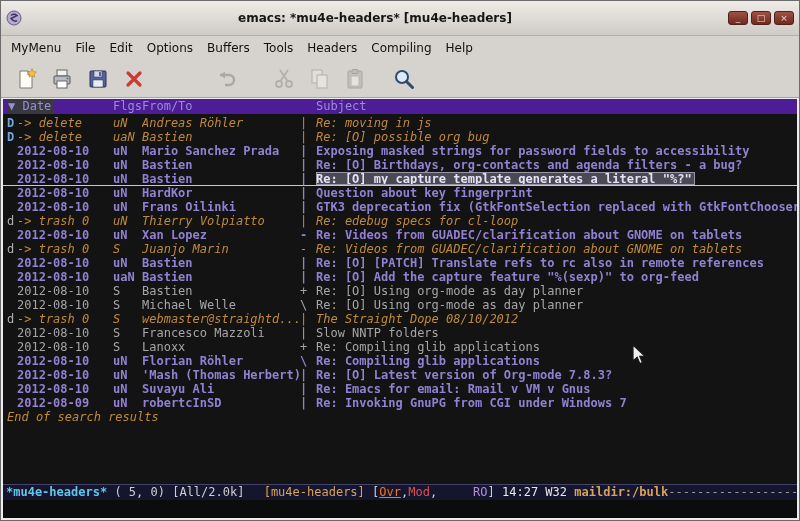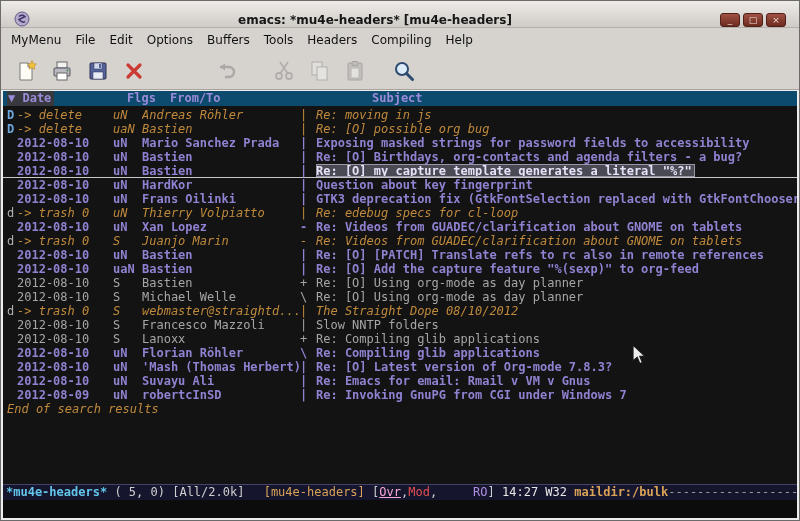--- a/index.html
+++ b/index.html
@@ -2,22 +2,22 @@
 <html><head>
 <meta charset="utf-8">
 <style>
   * { margin:0; padding:0; box-sizing:border-box; }
   html,body { width:800px; height:521px; overflow:hidden; background:#3a3a3a;
               font-family:"DejaVu Sans", sans-serif; }
   .window { position:absolute; inset:0; border:1px solid #6b6b6b;
             display:flex; flex-direction:column; background:#d6d2ce; }
 
   
-  .titlebar { height:27px; background:linear-gradient(#eeebe8,#cfccc7);
-              border-bottom:1px solid #b3afaa; display:flex; align-items:flex-end; padding:0 13px; }
+  .titlebar { height:35px; background:linear-gradient(#eeebe8,#cfccc7);
+              border-bottom:1px solid #b3afaa; display:flex; align-items:center; padding:0 5px; }
   .title-icon { width:16px; height:16px; flex:0 0 auto; }
   .title-text { flex:1; text-align:center; font-weight:bold; font-size:12px; color:#161616;
                 white-space:nowrap; overflow:hidden; }
   .window-controls { display:flex; gap:3px; }
   .win-btn { width:20px; height:14px; border-radius:3px;
              background:linear-gradient(#a05244,#6e2a1f); border:1px solid #50201a;
              color:#ecd9d2; font-size:9px; line-height:12px; text-align:center; cursor:default; }
 
   
   .menubar { height:24px; background:#d6d2ce; display:flex; align-items:center;
@@ -29,22 +29,22 @@
              display:flex; align-items:center; padding:0 8px; }
   .tool { width:34px; height:30px; display:flex; align-items:center; justify-content:center;
           border-radius:3px; margin-right:2px; }
   .tool.disabled { opacity:.38; filter:grayscale(1); }
   .sp-lg { width:56px; } .sp-md { width:22px; } .sp-sm { width:12px; }
 
   
   .frame { flex:1; border:2px solid #ededed; border-top-width:1px; background:#131313;
            display:flex; flex-direction:column; overflow:hidden;
            font-family:"DejaVu Sans Mono", monospace; font-size:12px; }
-  .header-line { height:15px; line-height:15px; display:flex; background:#0c4a6e;
-                 color:#9a8cd8; font-weight:bold; padding-left:4px; white-space:pre; flex:0 0 auto;gap:14px; }
+  .header-line { height:15px; line-height:15px; display:flex; background:#4c1d95;
+                 color:#9a8cd8; font-weight:normal; padding-left:4px; white-space:pre; flex:0 0 auto; }
   .h-date { width:106px; } .h-date .h-date-bg { display:inline-block; background:#38383f; padding:0 3px 0 1px; }
   .h-flags { width:29px; } .h-from { width:158px; } .h-sep { width:16px; } .h-subject { flex:1; }
 
   .buffer { flex:1; overflow:hidden; padding-top:2px; }
   .row { display:flex; height:14px; line-height:14px; padding-left:4px; white-space:pre; }
   .c-mark { width:10px; } .c-date { width:96px; } .c-flags { width:29px; }
   .c-from { width:158px; overflow:hidden; } .c-sep { width:16px; }
   .c-subject { flex:1; overflow:hidden; }
 
   .style-unread { color:#9181d1; font-weight:bold; }
@@ -59,21 +59,21 @@
 
   .end-line { height:14px; line-height:14px; padding-left:4px; color:#c08a3c;
               font-style:italic; white-space:pre; }
 
   
   .modeline { height:16px; line-height:15px; flex:0 0 auto; background:#15152e;
               border-top:1px solid #44446a; white-space:pre; overflow:hidden;
               padding-left:3px; font-size:12px; color:#cfcfcf; }
   .ml-buffer { color:#63c5ea; font-weight:bold; }
   .ml-mode   { color:#d9a257;margin-left:12px; }
-  .ml-ovr    { color:#f9a8d4;text-decoration:underline; }
+  .ml-ovr    { color:#f97316;text-decoration:underline; }
   .ml-mod    { color:#e04f4f; font-weight:normal; }
   .ml-ro     { color:#b08fe0;margin-left:36px; }
   .ml-clock  { color:#e8e8e8; }
   .ml-folder { color:#d9a257; font-weight:bold; }
   .ml-dash   { color:#9a9a9a; }
 
   .minibuffer { height:18px; flex:0 0 auto; background:#0c0c0c; }
 
   
   .mouse-cursor { position:absolute; left:632px; top:344px; z-index:50; pointer-events:none; }

